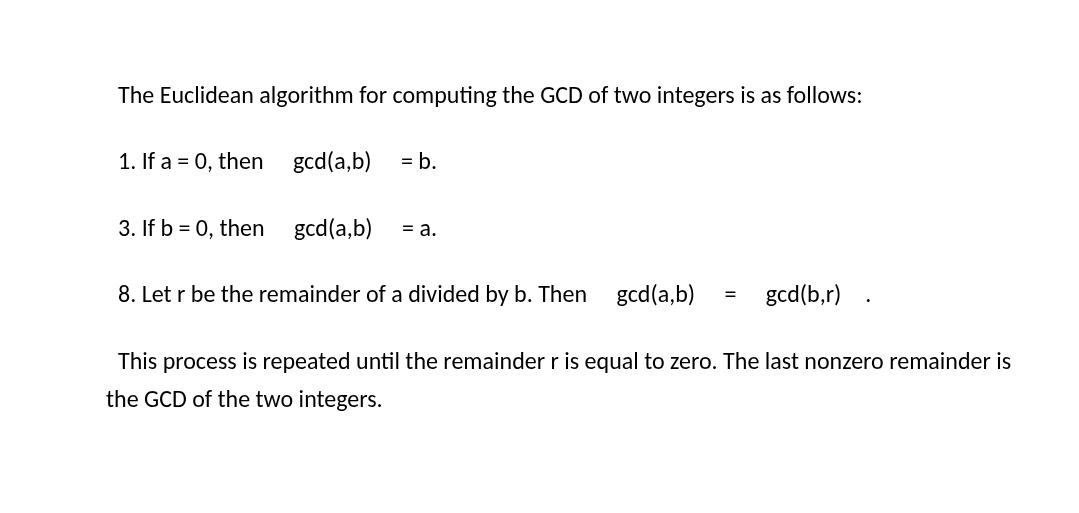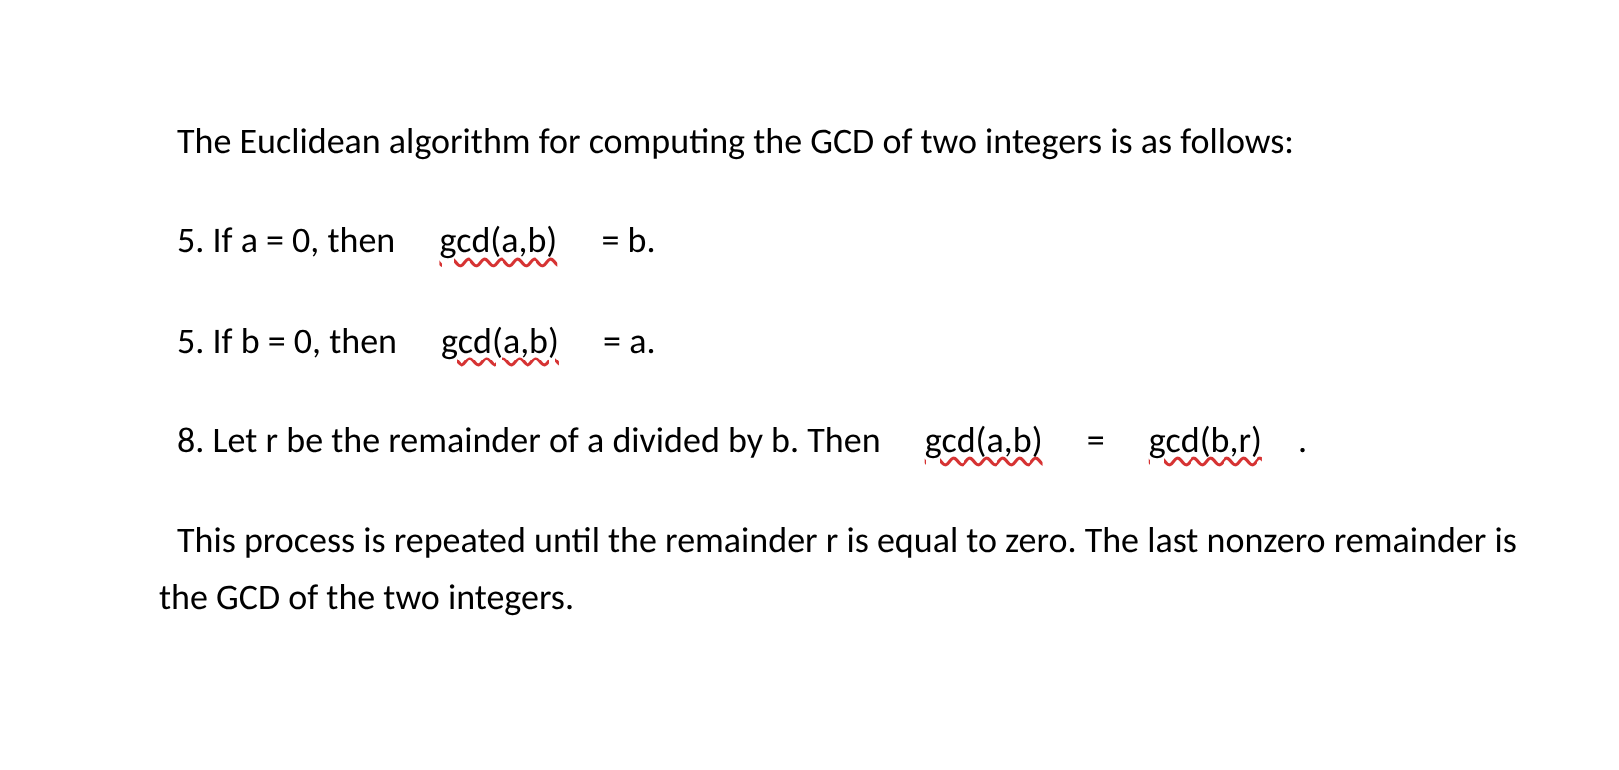--- a/index.html
+++ b/index.html
@@ -17,40 +17,39 @@
       width: 1079px;
     }
     .paragraph {
       margin-bottom: 28px;
     }
     .paragraph:last-child {
       margin-bottom: 0;
     }
     .wavy {
       position: relative;
-      text-decoration: underline;
       text-decoration-style: wavy;
       text-decoration-color: #d63333;
       text-decoration-thickness: 1.5px;
       text-underline-offset: 3px;
     }
   </style>
 </head>
 <body>
 
 <div class="paragraph">
   <span>The Euclidean algorithm for computing the GCD of two integers is as follows:</span>
 </div>
 
 <div class="paragraph">
-  <span>5. If a = 0, then </span><span class="wavy">gcd(a,b)</span><span> = b.</span>
+  <span>1. If a = 0, then </span><span class="wavy">gcd(a,b)</span><span> = b.</span>
 </div>
 
 <div class="paragraph">
-  <span>5. If b = 0, then </span><span class="wavy">gcd(a,b)</span><span> = a.</span>
+  <span>3. If b = 0, then </span><span class="wavy">gcd(a,b)</span><span> = a.</span>
 </div>
 
 <div class="paragraph">
   <span>8. Let r be the remainder of a divided by b. Then </span><span class="wavy">gcd(a,b)</span><span> = </span><span class="wavy">gcd(b,r)</span><span>.</span>
 </div>
 
 <div class="paragraph">
   <span>This process is repeated until the remainder r is equal to zero. The last nonzero remainder is the GCD of the two integers.</span>
 </div>
 

